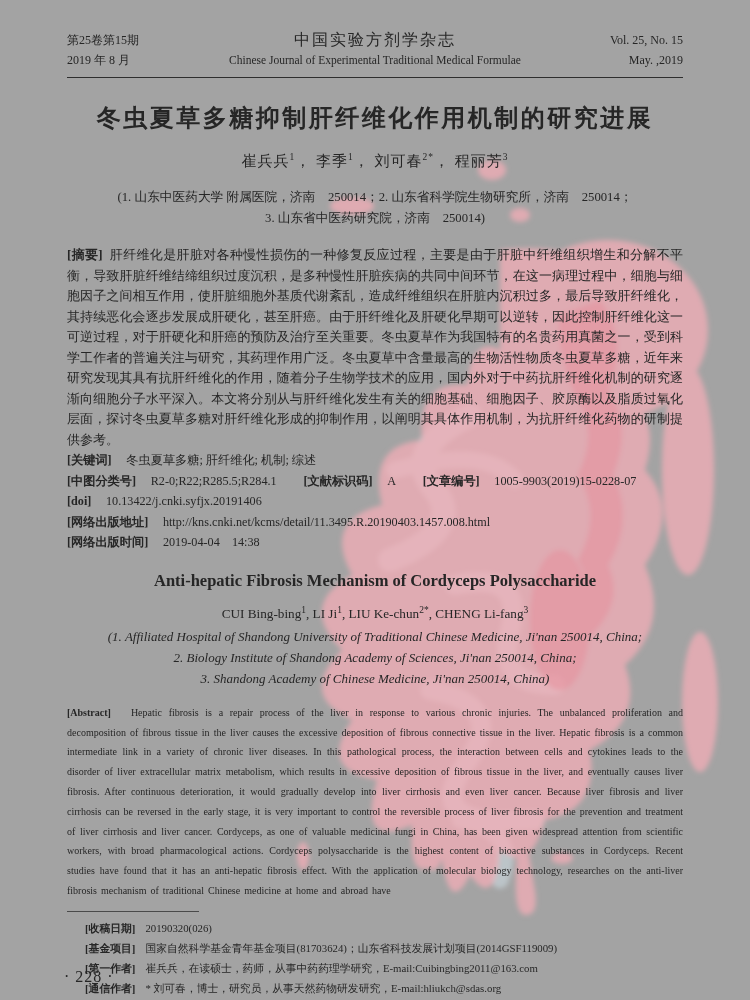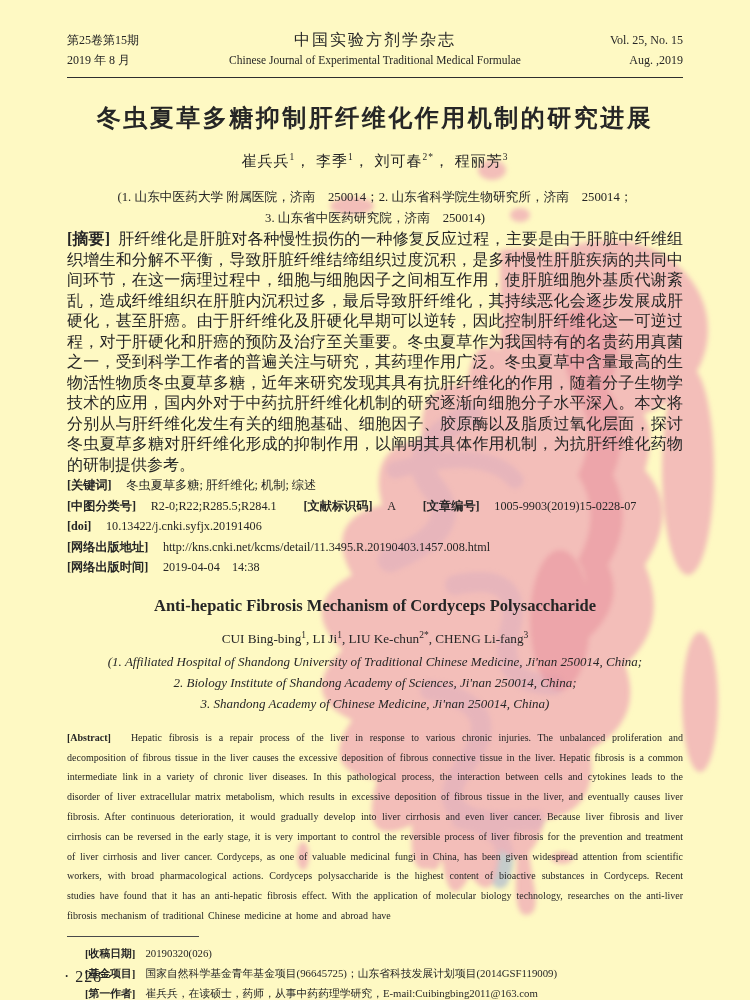--- a/index.html
+++ b/index.html
@@ -5,21 +5,21 @@
   html,body{margin:0;padding:0;}
   body{
     width:750px;height:1000px;
     background:#e9e9e7;
     font-family:"Liberation Serif","DejaVu Serif",serif;
     color:#262626;
   }
   .page{
     position:relative;
     width:750px;height:1000px;
-    background:#fef9c3;
+    background:#a3a3a3;
     overflow:hidden;
   }
   .watermark{
     position:absolute;left:0;top:0;z-index:1;
     pointer-events:none;
   }
   .content{
     position:relative;z-index:2;
     padding:30px 67px 0 67px;
   }
@@ -44,21 +44,21 @@
   }
   .authors-cn{
     margin-top:18px;text-align:center;font-size:15px;letter-spacing:1px;
   }
   .authors-cn sup,.authors-en sup{font-size:9.5px;}
   .affils-cn{
     margin-top:16px;text-align:center;font-size:12.7px;line-height:21px;
   }
   
   .abstract-cn{
-    font-size:16px;line-height:20.5px;
+    margin-top:16px;font-size:13px;line-height:20.5px;
     text-align:justify;text-justify:inter-ideograph;font-family:Liberation Serif, serif;
   }
   .abstract-cn .lead{text-indent:2em;display:inline;}
   .label{font-weight:bold;}
   .meta-line{font-size:12.2px;line-height:20.5px;}
   .meta-line .gap{display:inline-block;width:1.2em;}
   .meta-line .biggap{display:inline-block;width:2.2em;}
   
   .title-en{
     margin-top:18px;text-align:center;
@@ -135,21 +135,21 @@
       <div class="left">
         <div>第25卷第15期</div>
         <div>2019 年 8 月</div>
       </div>
       <div class="center">
         <div class="journal-cn">中国实验方剂学杂志</div>
         <div class="journal-en">Chinese Journal of Experimental Traditional Medical Formulae</div>
       </div>
       <div class="right">
         <div>Vol. 25, No. 15</div>
-        <div>Aug. ,2019</div>
+        <div>May. ,2019</div>
       </div>
     </div>
     <hr class="header-rule">
 
     <div class="title-cn">冬虫夏草多糖抑制肝纤维化作用机制的研究进展</div>
 
     <div class="authors-cn">
       <span><span>崔兵兵</span><sup>1</sup><span>，</span></span>
       <span><span>李季</span><sup>1</sup><span>，</span></span>
       <span><span>刘可春</span><sup>2*</sup><span>，</span></span>
@@ -201,21 +201,21 @@
     <div class="abstract-en">
       <span class="label">[Abstract]</span>&nbsp;&nbsp;&nbsp;<span>Hepatic fibrosis is a repair process of the liver in response to various chronic injuries. The unbalanced proliferation and decomposition of fibrous tissue in the liver causes the excessive deposition of fibrous connective tissue in the liver. Hepatic fibrosis is a common intermediate link in a variety of chronic liver diseases. In this pathological process, the interaction between cells and cytokines leads to the disorder of liver extracellular matrix metabolism, which results in excessive deposition of fibrous tissue in the liver, and eventually causes liver fibrosis. After continuous deterioration, it would gradually develop into liver cirrhosis and even liver cancer. Because liver fibrosis and liver cirrhosis can be reversed in the early stage, it is very important to control the reversible process of liver fibrosis for the prevention and treatment of liver cirrhosis and liver cancer. Cordyceps, as one of valuable medicinal fungi in China, has been given widespread attention from scientific workers, with broad pharmacological actions. Cordyceps polysaccharide is the highest content of bioactive substances in Cordyceps. Recent studies have found that it has an anti-hepatic fibrosis effect. With the application of molecular biology technology, researches on the anti-liver fibrosis mechanism of traditional Chinese medicine at home and abroad have</span>
     </div>
 
     <hr class="footnote-rule">
     <div class="footnotes">
       <div class="fn-row">
         <span class="label">[收稿日期]</span><span>20190320(026)</span>
       </div>
       <div class="fn-row">
-        <span class="label">[基金项目]</span><span>国家自然科学基金青年基金项目(96645725)；山东省科技发展计划项目(2014GSF119009)</span>
+        <span class="label">[基金项目]</span><span>国家自然科学基金青年基金项目(81703624)；山东省科技发展计划项目(2014GSF119009)</span>
       </div>
       <div class="fn-row">
         <span class="label">[第一作者]</span><span>崔兵兵，在读硕士，药师，从事中药药理学研究，E-mail:Cuibingbing2011@163.com</span>
       </div>
       <div class="fn-row">
         <span class="label">[通信作者]</span><span>* 刘可春，博士，研究员，从事天然药物研发研究，E-mail:hliukch@sdas.org</span>
       </div>
     </div>
 
   </div>

